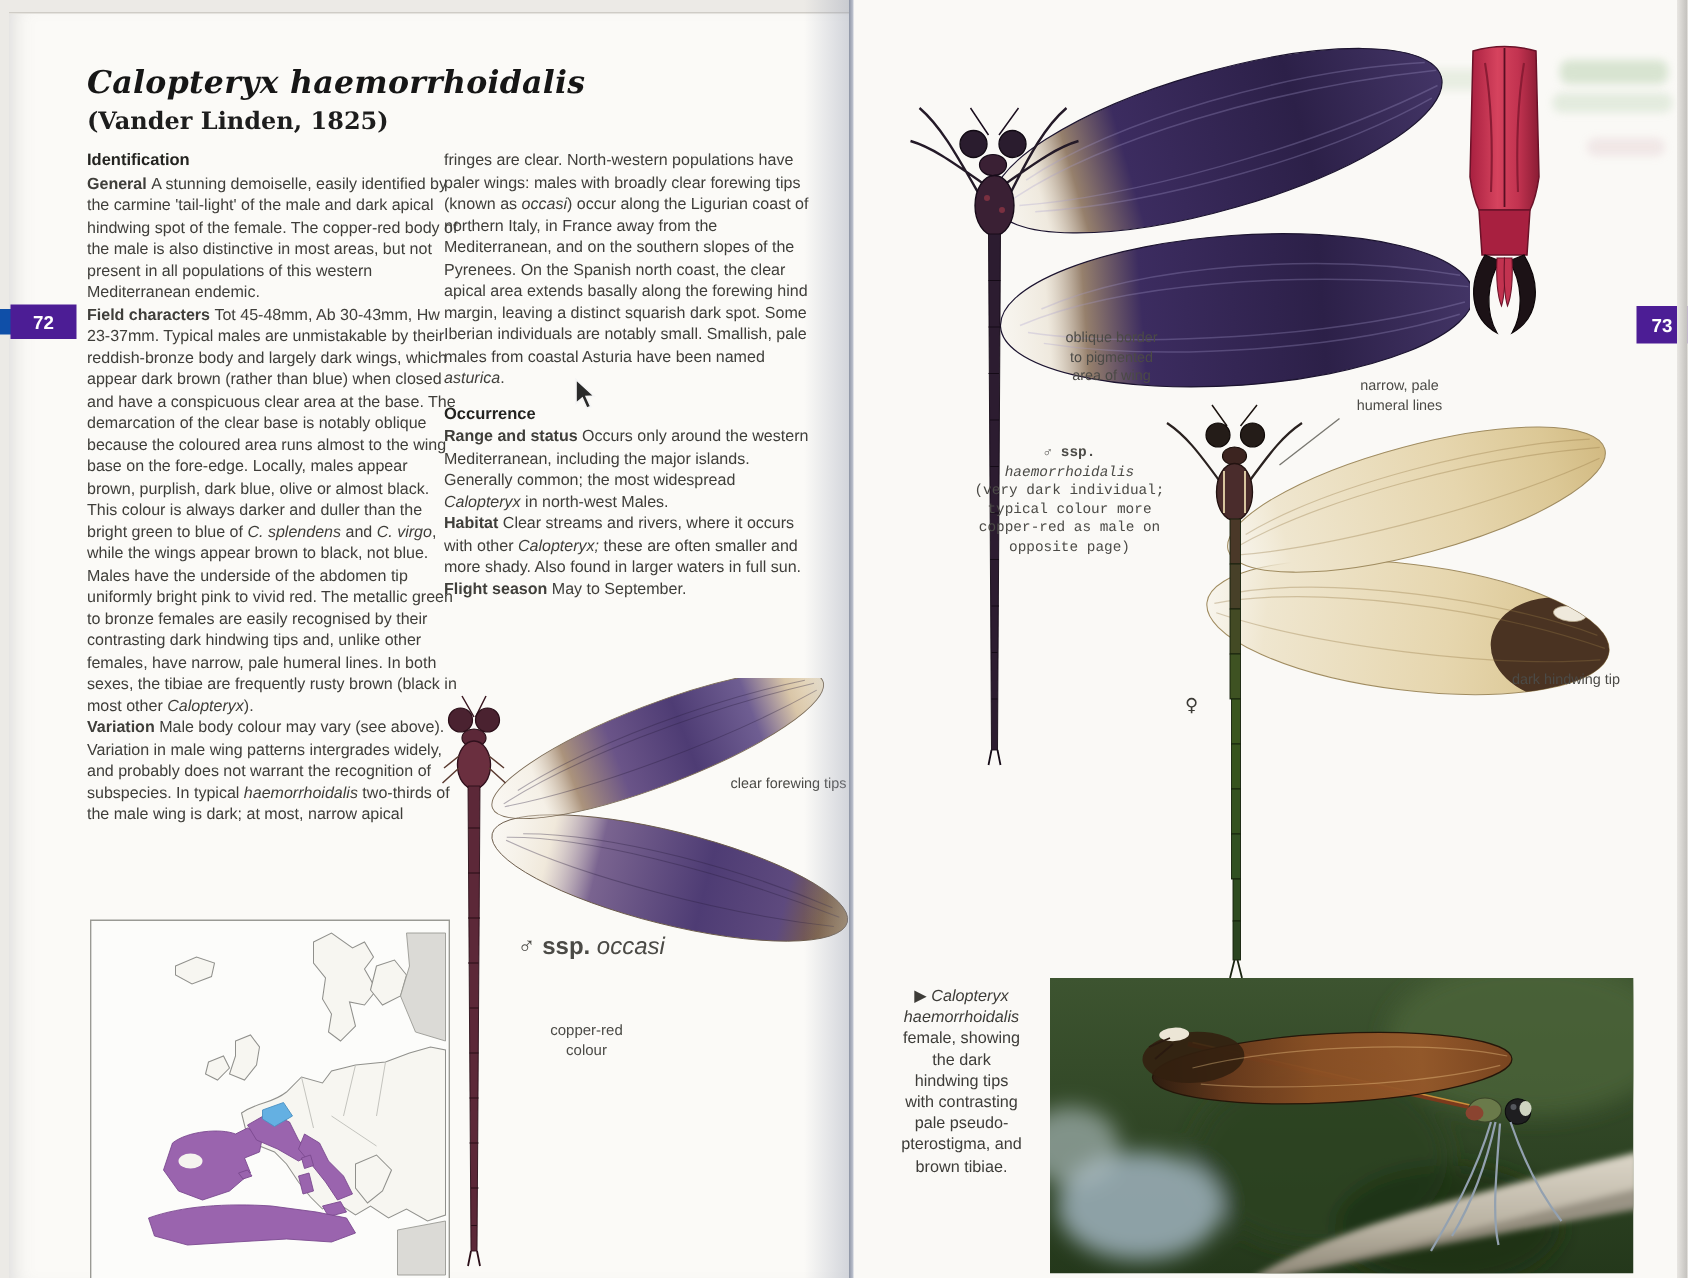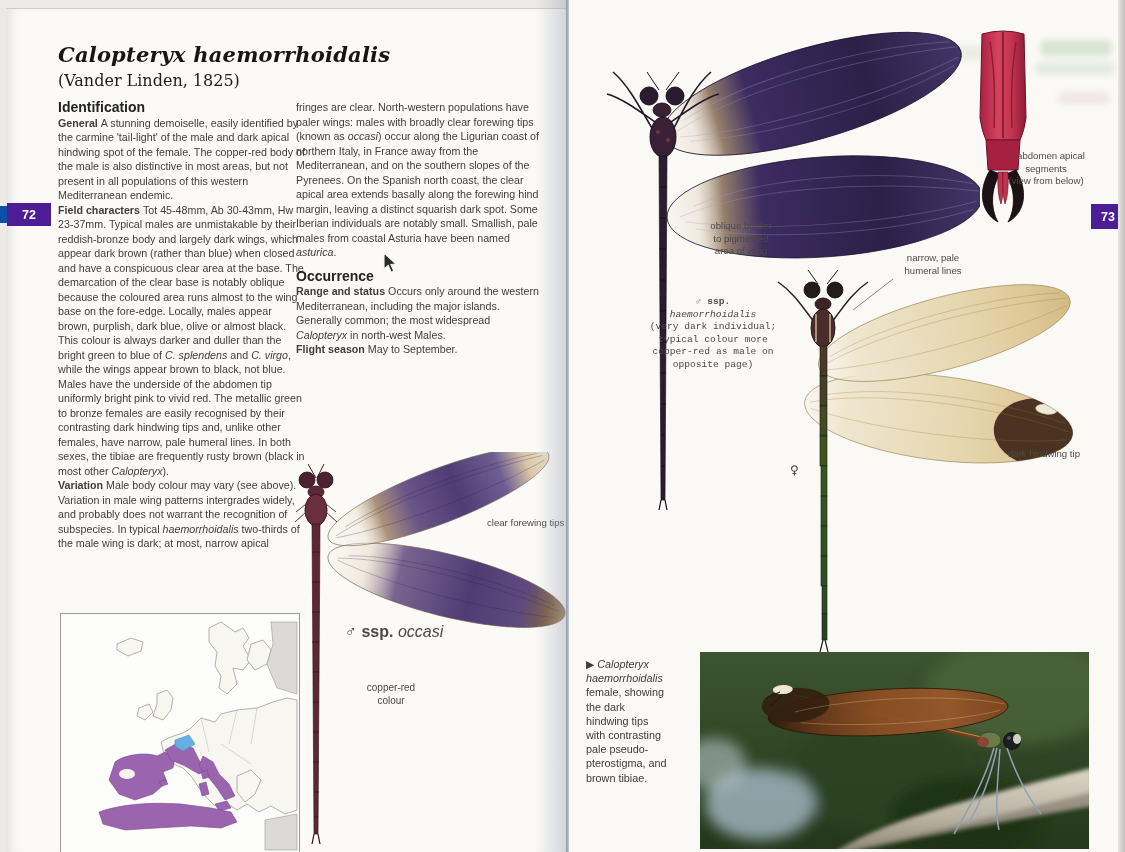--- a/index.html
+++ b/index.html
@@ -10,56 +10,57 @@
   .page.right{left:568px;top:0;width:550px;height:852px;background:#faf9f6;}
   .gutter{position:absolute;left:536px;top:0;width:32px;height:852px;background:linear-gradient(to right,rgba(148,156,176,0),rgba(148,156,176,.42));}
   .gutter-line{position:absolute;left:566px;top:0;width:3px;height:852px;background:linear-gradient(to right,#8d94a4,#c3c8d4);}
   .edge-right{position:absolute;left:1118px;top:0;width:7px;height:852px;background:linear-gradient(to right,#e8e6e2,#c2c0bc);}
   .abs{position:absolute;}
   
   .title{font-family:"DejaVu Serif",serif;font-style:italic;font-weight:bold;font-size:21px;color:#161616;letter-spacing:.2px;}
   .common{font-family:"DejaVu Serif",serif;font-weight:600;font-size:19px;color:#1b1b1b;text-align:right;}
   .author{font-family:"DejaVu Serif",serif;font-size:16px;color:#1d1d1d;}
   .col{position:absolute;width:248px;font-size:10.7px;line-height:14.5px;color:#3f3e3a;}
-  .col h3{margin:0 0 1px 0;font-size:14px;color:#232320;}
+  .col h3{margin:0 0 1px 0;font-size:11px;color:#232320;}
   .col p{margin:0;}
   .col .gap{height:9px;}
   .b{font-weight:bold;margin-top:24px;}
   .i{font-style:italic;}
   .lbl{position:absolute;font-size:9.6px;line-height:12.5px;color:#4b4a46;text-align:center;white-space:pre-line;}
   .lbl.nw{white-space:nowrap;}
-  .caption{position:absolute;font-size:10.8px;line-height:14.2px;color:#3d3c38;text-align:left;white-space:pre-line;}
+  .caption{position:absolute;font-size:10.8px;line-height:14.2px;color:#3d3c38;text-align:center;white-space:pre-line;}
   .tab{position:absolute;background:#4c1d95;color:#fff;font-weight:bold;font-size:12.5px;display:flex;align-items:center;justify-content:center;}
   .blob{position:absolute;filter:blur(3px);border-radius:6px;}
   .map-box{position:absolute;border:1px solid #9a9a94;background:#fcfcfa;}
   svg{display:block;}
 </style>
 </head>
 <body>
 
 <div class="spread">
 
   <div class="page left"></div>
   <div class="page right"></div>
 
   <div class="abs title" style="left:58px;top:42px;"><span>Calopteryx haemorrhoidalis</span></div>
-  <div class="abs author" style="left:58px;top:71px;">(Vander Linden, 1825)</div>
+  <div class="abs author" style="left:58px;top:71px;font-weight:bold;">(Vander Linden, 1825)</div>
 
   <div class="col" style="left:58px;top:100px;">
     <h3>Identification</h3>
     <p><span class="b">General </span><span>A stunning demoiselle, easily identified by the carmine 'tail-light' of the male and dark apical hindwing spot of the female. The copper-red body of the male is also distinctive in most areas, but not present in all populations of this western Mediterranean endemic.</span></p>
     <p><span class="b">Field characters </span><span>Tot 45-48mm, Ab 30-43mm, Hw 23-37mm. Typical males are unmistakable by their reddish-bronze body and largely dark wings, which appear dark brown (rather than blue) when closed and have a conspicuous clear area at the base. The demarcation of the clear base is notably oblique because the coloured area runs almost to the wing base on the fore-edge. Locally, males appear brown, purplish, dark blue, olive or almost black. This colour is always darker and duller than the bright green to blue of </span><span class="i">C. splendens</span><span> and </span><span class="i">C. virgo</span><span>, while the wings appear brown to black, not blue. Males have the underside of the abdomen tip uniformly bright pink to vivid red. The metallic green to bronze females are easily recognised by their contrasting dark hindwing tips and, unlike other females, have narrow, pale humeral lines. In both sexes, the tibiae are frequently rusty brown (black in most other </span><span class="i">Calopteryx</span><span>).</span></p>
     <p><span class="b">Variation </span><span>Male body colour may vary (see above). Variation in male wing patterns intergrades widely, and probably does not warrant the recognition of subspecies. In typical </span><span class="i">haemorrhoidalis</span><span> two-thirds of the male wing is dark; at most, narrow apical</span></p>
   </div>
 
   <div class="col" style="left:296px;top:100px;">
     <p><span>fringes are clear. North-western populations have paler wings: males with broadly clear forewing tips (known as </span><span class="i">occasi</span><span>) occur along the Ligurian coast of northern Italy, in France away from the Mediterranean, and on the southern slopes of the Pyrenees. On the Spanish north coast, the clear apical area extends basally along the forewing hind margin, leaving a distinct squarish dark spot. Some Iberian individuals are notably small. Smallish, pale males from coastal Asturia have been named </span><span class="i">asturica</span><span>.</span></p>
     <div class="gap"></div>
     <h3>Occurrence</h3>
     <p><span class="b">Range and status </span><span>Occurs only around the western Mediterranean, including the major islands. Generally common; the most widespread </span><span class="i">Calopteryx</span><span> in north-west Males.</span></p>
+    <p><span class="b">Habitat </span><span>Clear streams and rivers, where it occurs with other </span><span class="i">Calopteryx;</span><span> these are often smaller and more shady. Also found in larger waters in full sun.</span></p>
     <p><span class="b">Flight season </span><span>May to September.</span></p>
   </div>
 
   <div class="map-box" style="left:60px;top:613px;width:238px;height:238px;">
     <svg width="238" height="238" viewBox="0 0 238 238">
       <rect x="0" y="0" width="238" height="238" fill="#fcfcfa"></rect>
       <g fill="#f7f6f1" stroke="#90908c" stroke-width="0.7">
         <path d="M56,30 l14,-6 l12,4 l-2,9 l-13,5 l-11,-6 z"></path>
         <path d="M148,14 l12,-6 l14,10 l8,-4 l6,10 l-6,8 l8,14 l-8,10 l-10,-2 l4,16 l-10,10 l-8,-6 l2,-12 l-6,-10 l2,-14 l-8,-10 z"></path>
         <path d="M190,30 l12,-4 l8,10 l-4,14 l-12,6 l-8,-10 l4,-16 z"></path>
@@ -225,23 +226,20 @@
     </defs>
     <path d="M22,6 Q43,0 64,6 L66,90 Q64,104 60,112 L26,112 Q22,104 20,90 Z" fill="url(#red)" stroke="#6a1228" stroke-width="1"></path>
     <path d="M43,4 L43,110" stroke="#5a0f22" stroke-width="1.2"></path>
     <path d="M30,14 Q36,50 34,100 M56,14 Q50,50 52,100" stroke="#8a1c34" stroke-width="1.4" fill="none"></path>
     <path d="M26,112 L60,112 L58,142 L28,142 Z" fill="#a82040" stroke="#6a1228" stroke-width="1"></path>
     <path d="M30,142 C18,162 20,184 38,194 C30,180 31,160 40,146 Z" fill="#1c1216" stroke="#0c0608" stroke-width="0.8"></path>
     <path d="M56,142 C68,162 66,184 48,194 C56,180 55,160 46,146 Z" fill="#1c1216" stroke="#0c0608" stroke-width="0.8"></path>
     <path d="M38,144 Q37,166 41,176 Q44,166 43,144 Z" fill="#c23350" stroke="#6a1228" stroke-width="0.7"></path>
     <path d="M48,144 Q49,166 45,176 Q42,166 43,144 Z" fill="#c23350" stroke="#6a1228" stroke-width="0.7"></path>
   </svg>
-  <div class="lbl" style="left:985px;top:150px;width:122px;">♂ abdomen apical
-segments
-(view from below)</div>
 
   <div class="lbl" style="left:695px;top:220px;width:92px;">oblique border
 to pigmented
 area of wing</div>
   <div class="lbl" style="left:878px;top:252px;width:110px;">narrow, pale
 humeral lines</div>
   <svg class="abs" style="left:845px;top:276px;" width="62" height="40" viewBox="0 0 62 40">
     <line x1="48" y1="3" x2="8" y2="34" stroke="#77766f" stroke-width="0.9"></line>
   </svg>
   <div class="lbl" style="left:640px;top:296px;width:146px;font-family:Liberation Mono, monospace;"><span>♂ </span><span class="b">ssp.</span><span class="i">

